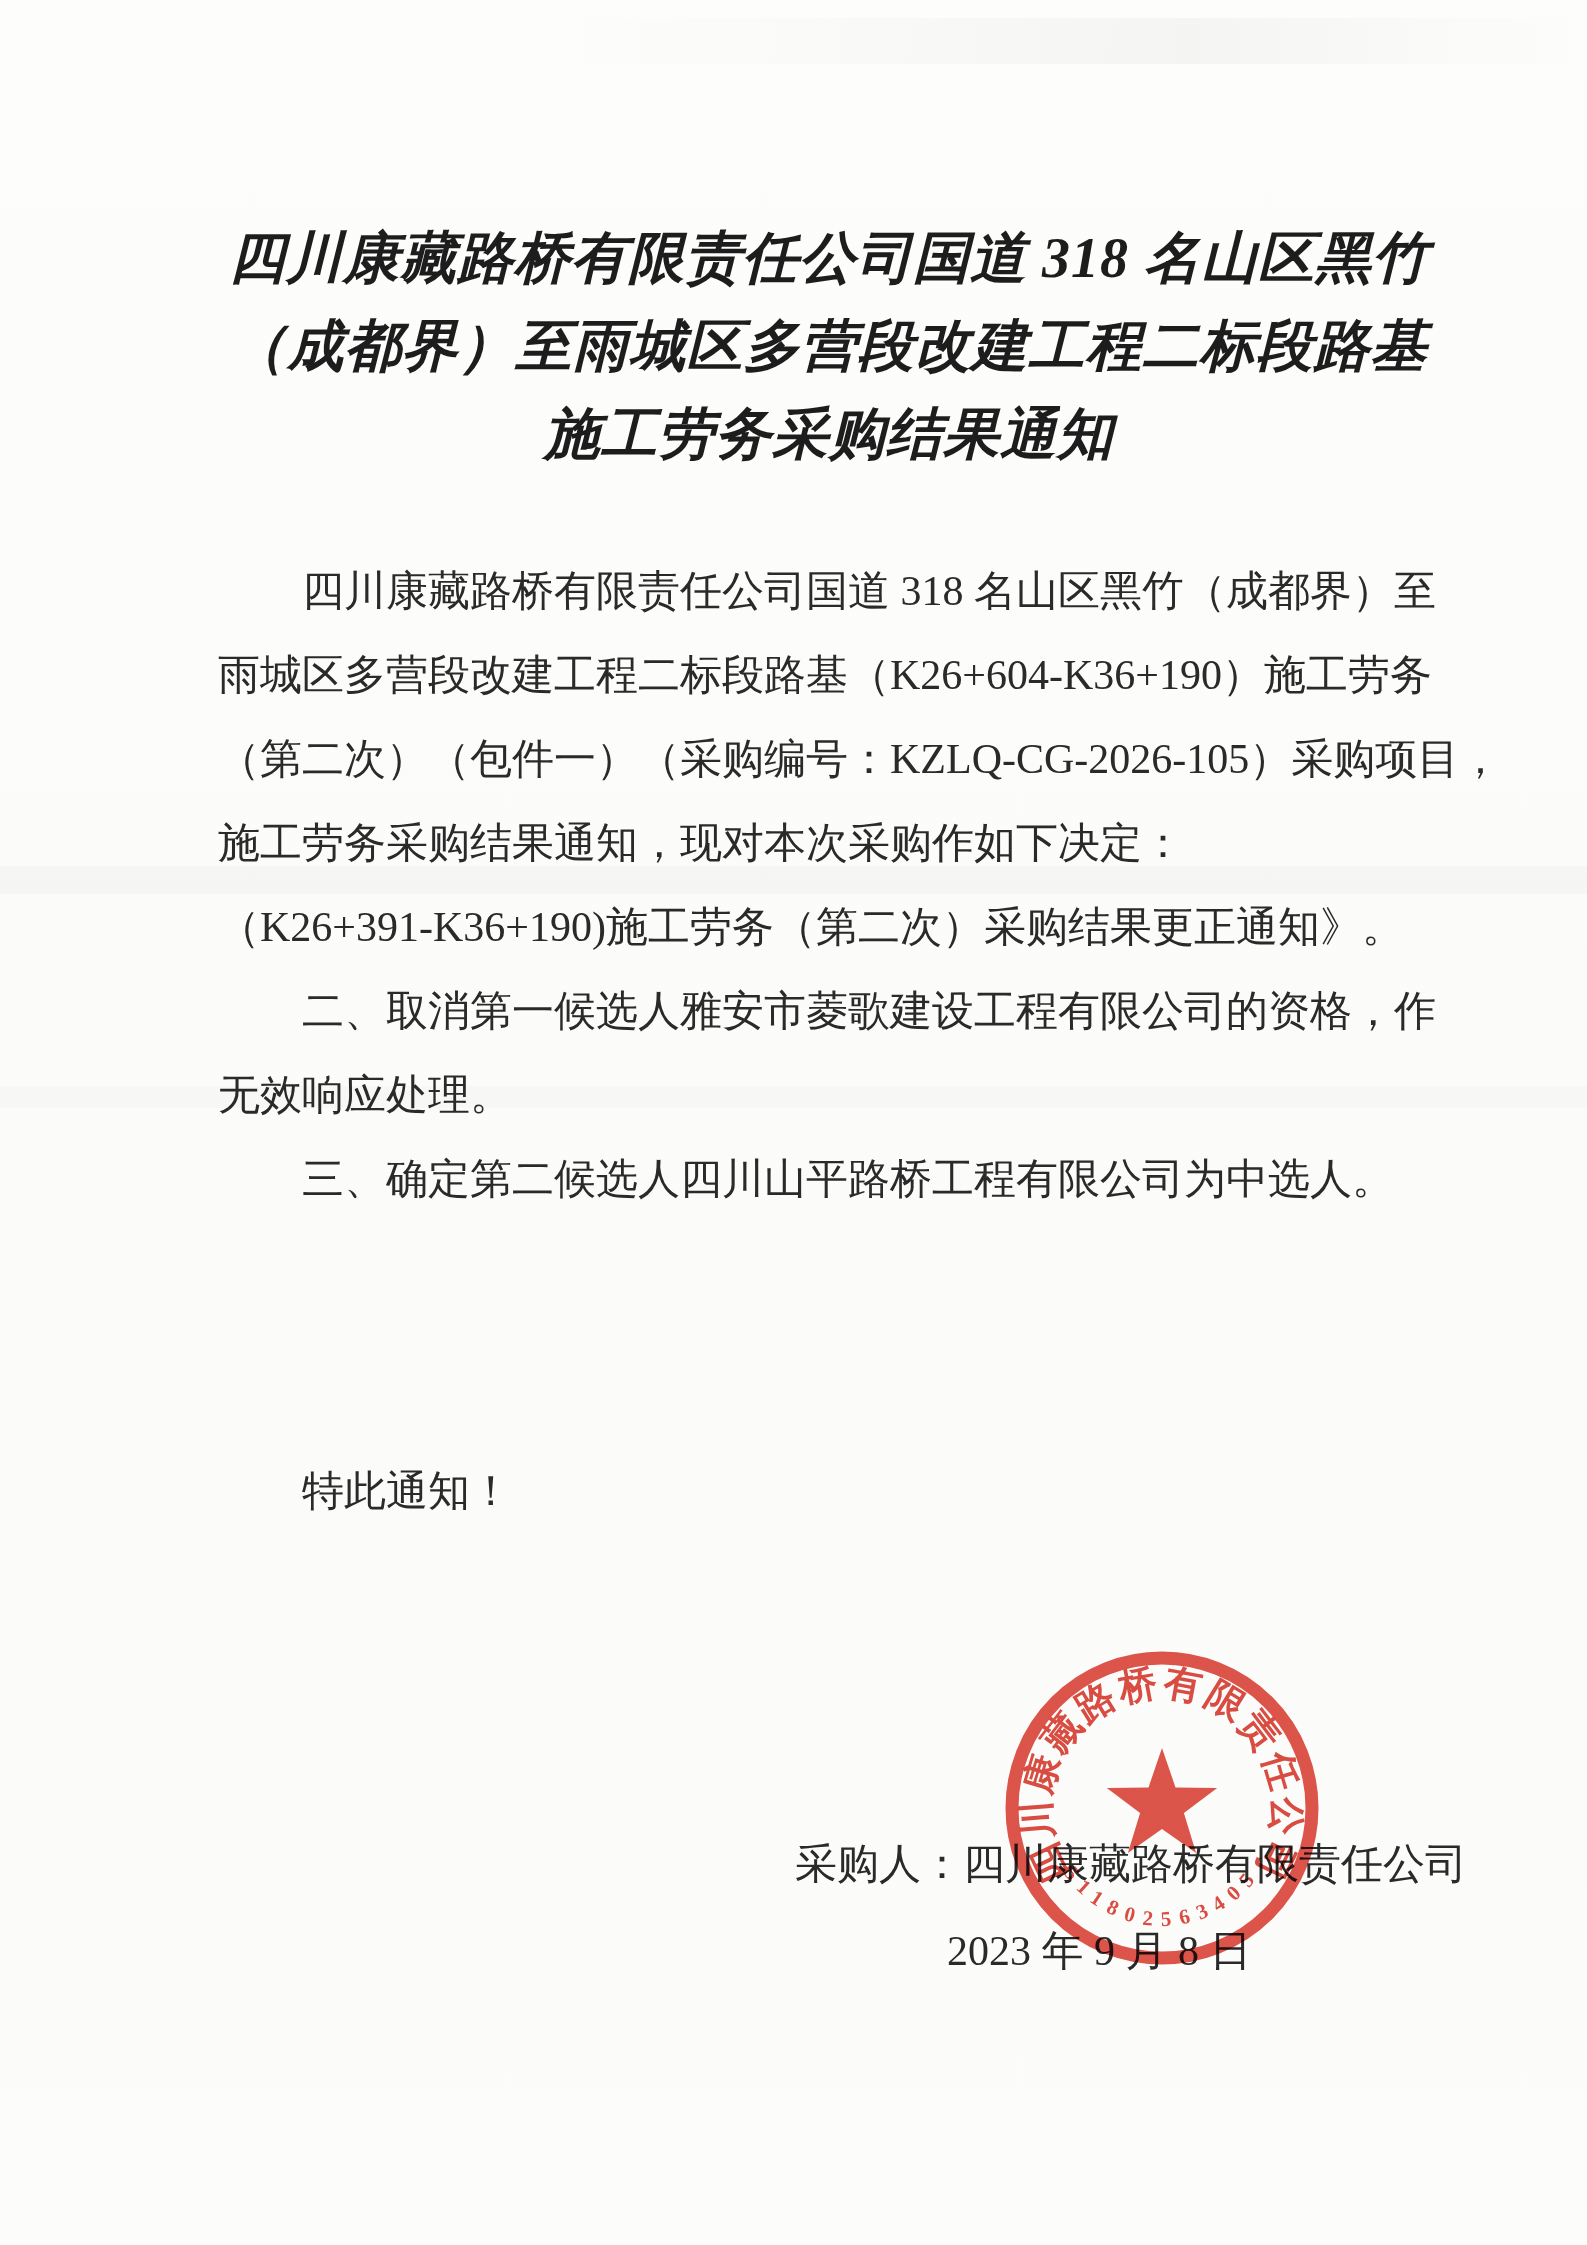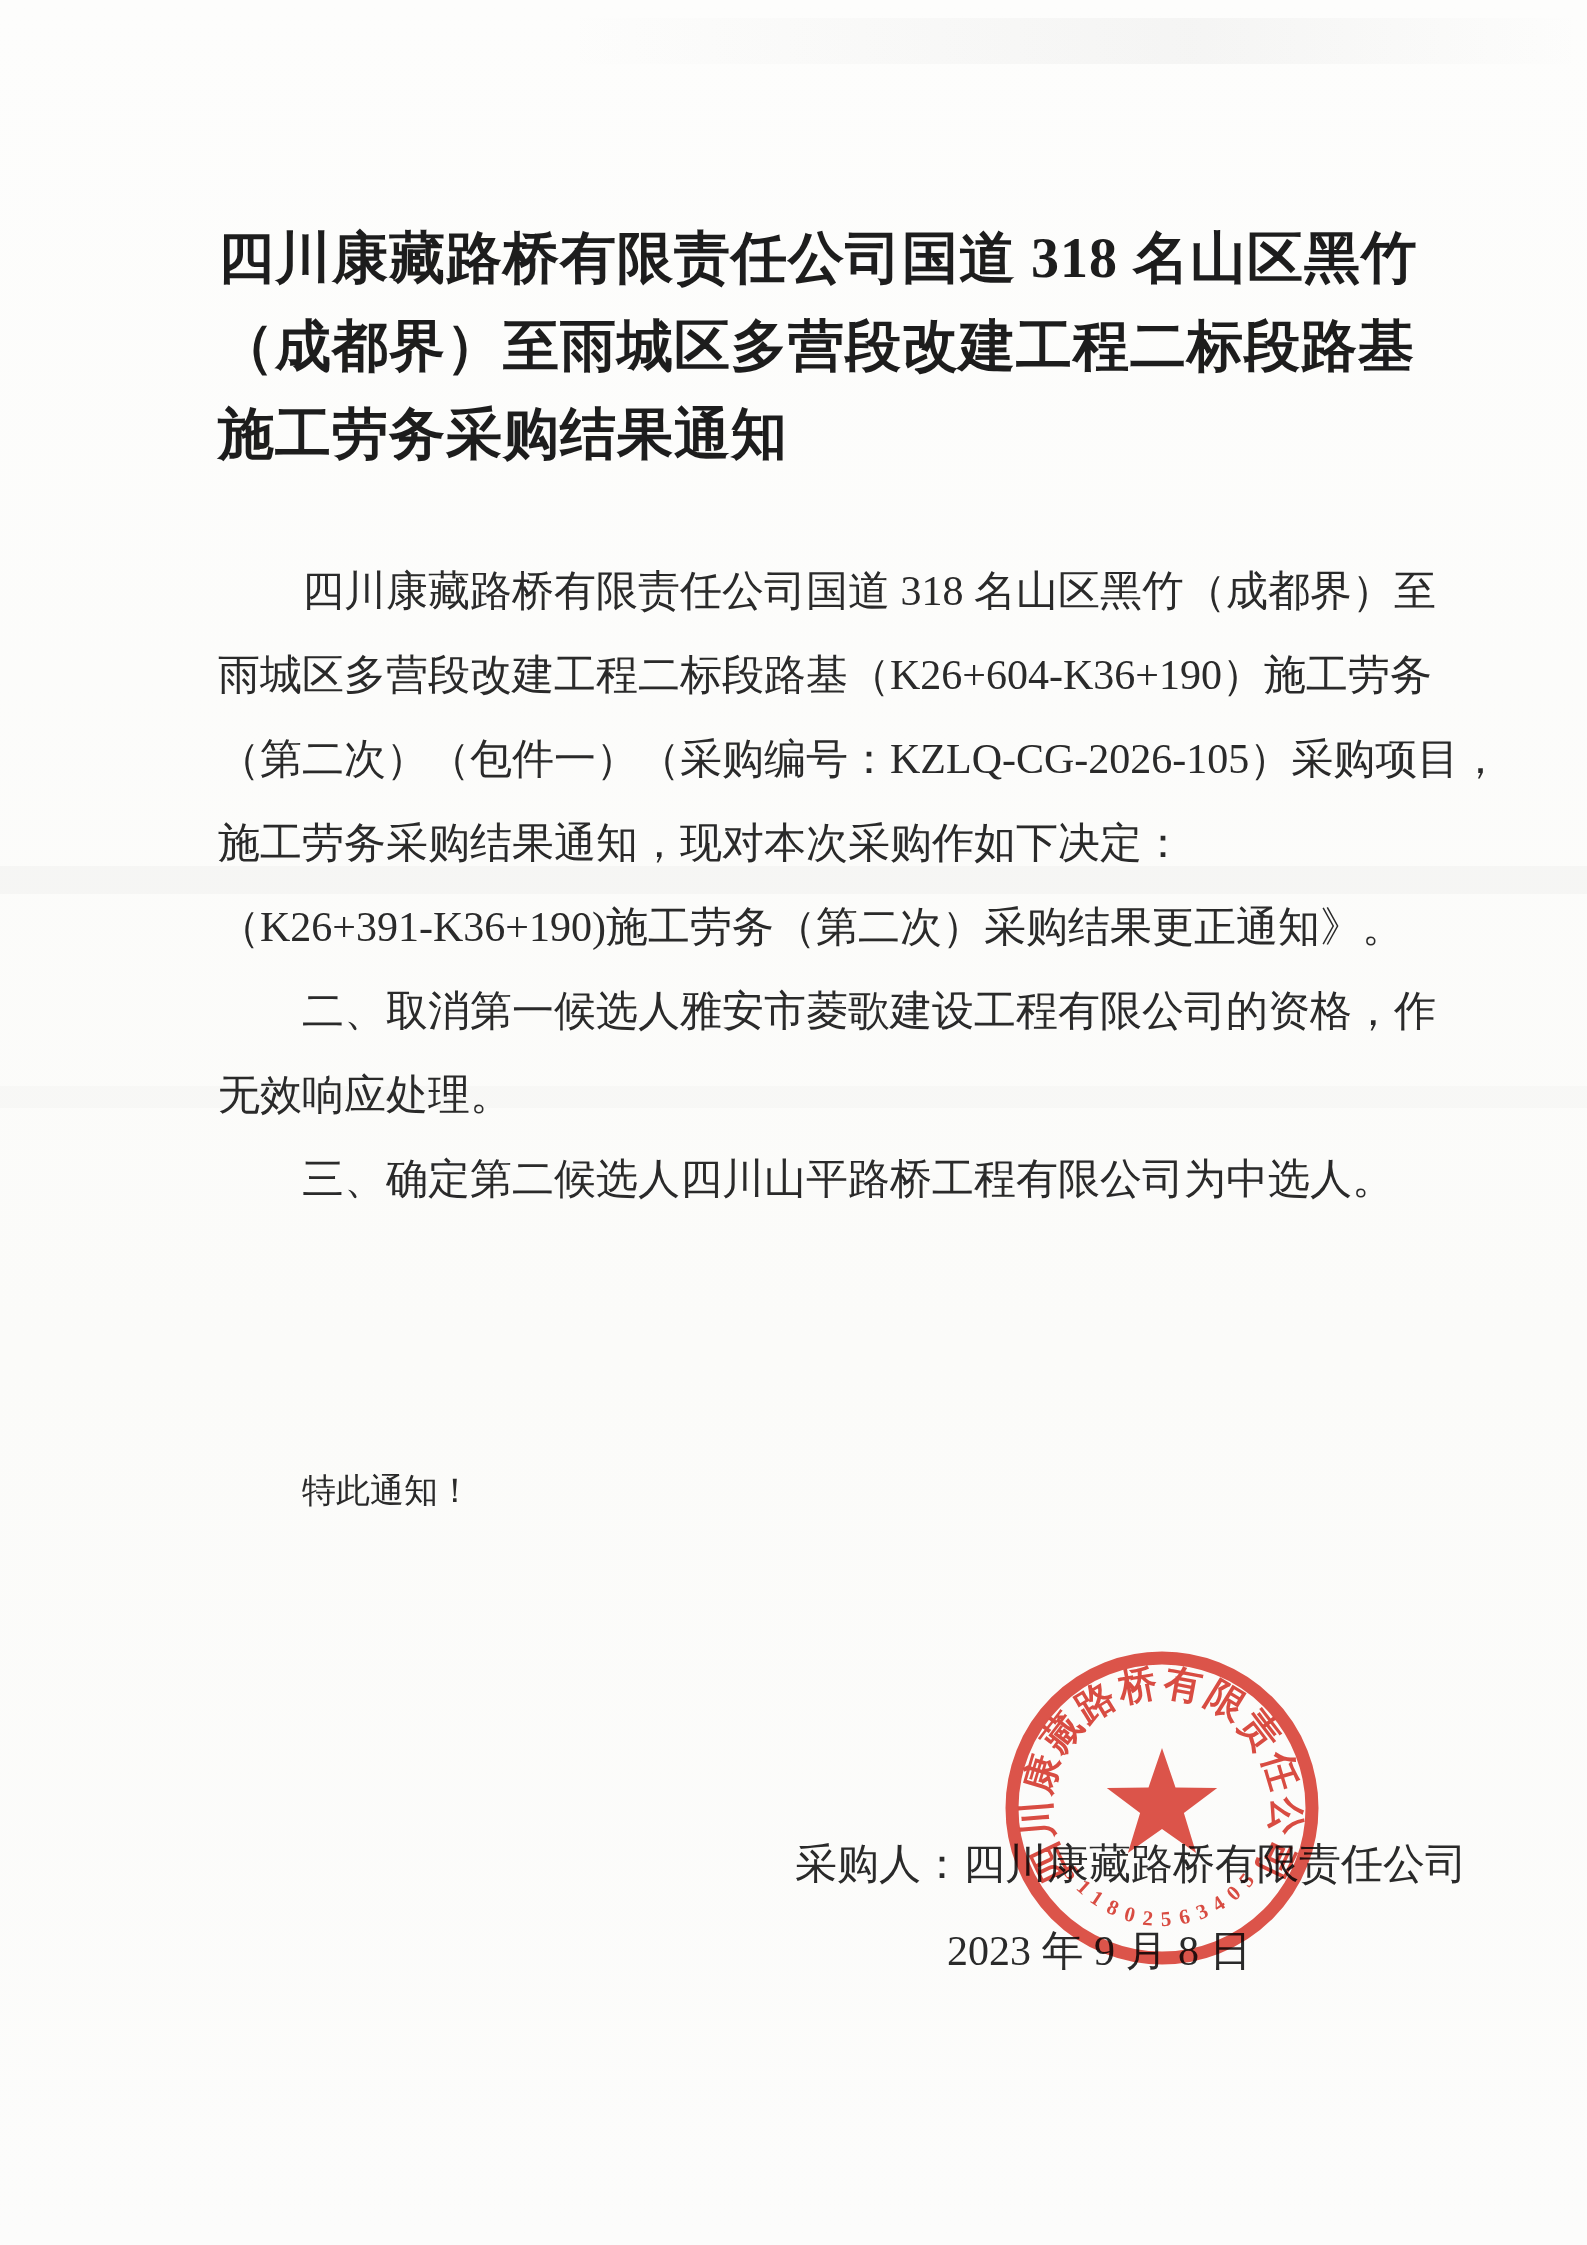--- a/index.html
+++ b/index.html
@@ -11,30 +11,30 @@
     color:#262626;
   }
   
   .band { position:absolute; left:0; width:100%; pointer-events:none; }
   .band-1 { top:866px; height:28px; background:rgba(80,80,80,0.035); }
   .band-2 { top:1086px; height:22px; background:rgba(80,80,80,0.025); }
   .band-3 { top:18px; height:46px; background:linear-gradient(90deg, rgba(0,0,0,0) 35%, rgba(90,90,90,0.05) 75%, rgba(0,0,0,0) 100%); }
 
   .title {
     position:absolute; left:218px; top:214px; width:1222px;
-    text-align:left; font-size:56px; font-weight:bold; line-height:88px;
-    color:#1d1d1d; letter-spacing:1px;
+    text-align:center; font-size:56px; font-weight:bold; line-height:88px;
+    color:#1d1d1d; letter-spacing:1px;font-style:italic;
   }
   .title .t-line { white-space:nowrap; }
 
   .body-block { position:absolute; left:218px; top:549px; width:1240px; font-size:42px; line-height:84px; color:#2a2a2a; }
   .b-line { white-space:pre; }
   .indent { padding-left:84px; }
 
-  .closing  { position:absolute; left:302px; top:1449px; font-size:34px; line-height:84px; white-space:pre; color:#2a2a2a; }
+  .closing  { position:absolute; left:302px; top:1449px; font-size:42px; line-height:84px; white-space:pre; color:#2a2a2a; }
   .buyer    { position:absolute; left:795px; top:1822px; font-size:42px; line-height:84px; white-space:pre; color:#2a2a2a; }
   .dateline { position:absolute; left:947px; top:1909px; font-size:42px; line-height:84px; white-space:pre; color:#2a2a2a; }
 
   .stamp {
     position:absolute; left:992px; top:1638px; width:340px; height:340px;
     mix-blend-mode:multiply; opacity:0.9; pointer-events:none;
   }
   .stamp .seal-stroke { stroke:#dc4237; fill:none; }
   .stamp .seal-fill   { fill:#dc4237; }
   .stamp text { fill:#d8392e; font-weight:bold; font-family:"Liberation Serif","DejaVu Serif",serif; }

